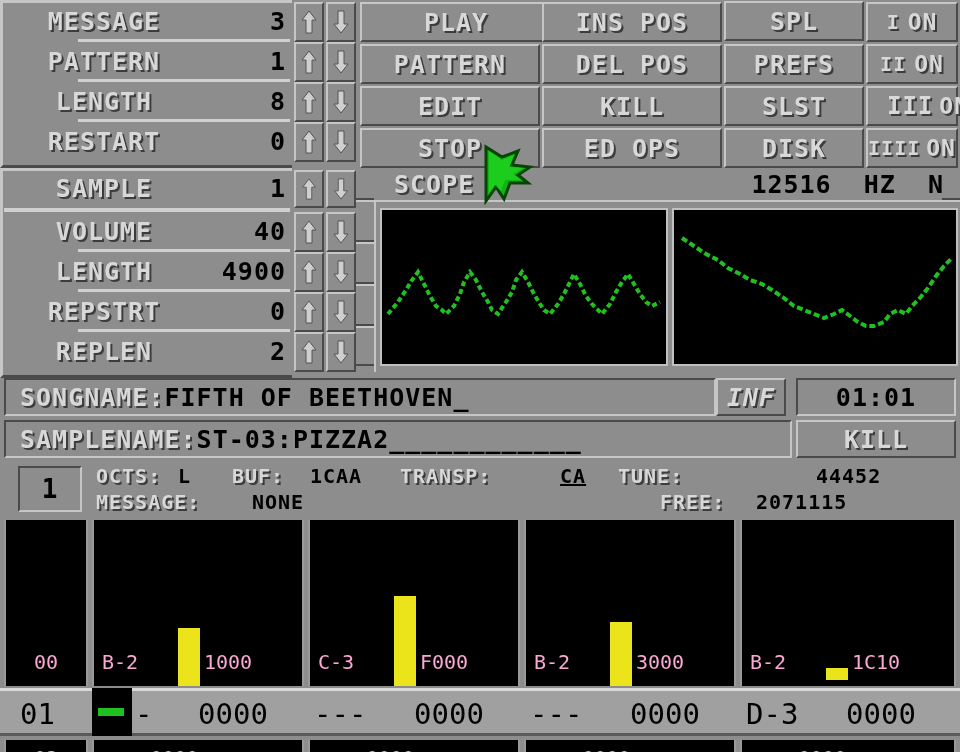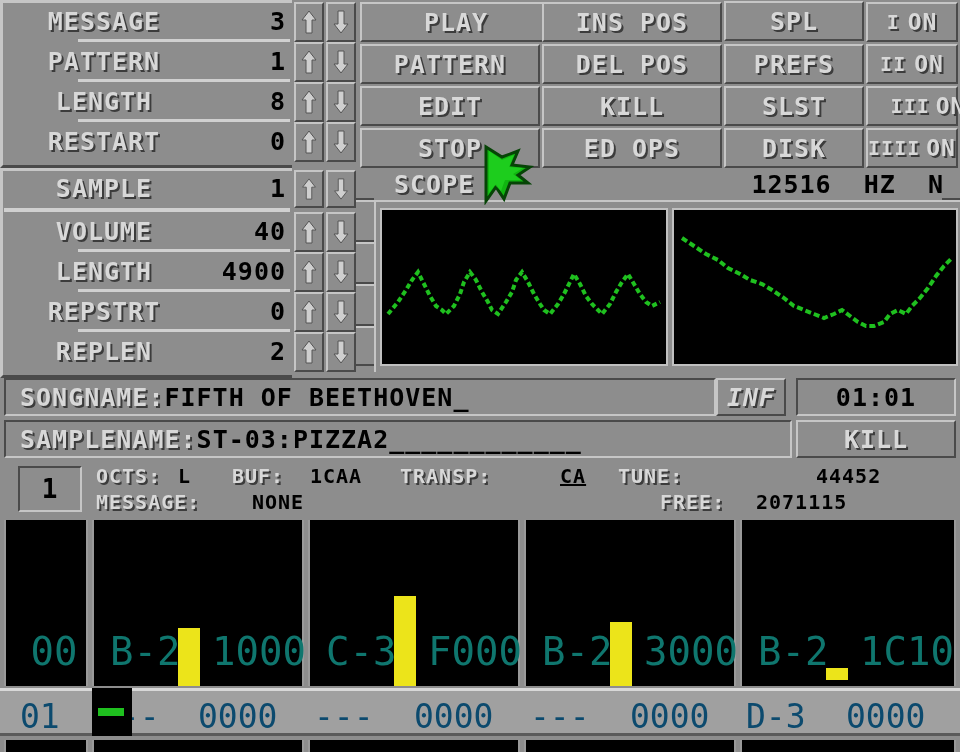--- a/index.html
+++ b/index.html
@@ -118,33 +118,32 @@
 
   
   #pat { position: absolute; left: 0; top: 520px; width: 960px; height: 232px; background: #8d8d8d; }
   .chancol {
     position: absolute; top: 0; background: #000;
     border-left: 2px solid #9a9a9a;
     border-right: 2px solid #9a9a9a;
   }
   .celltext {
     position: absolute; left: 0; width: 100%;
-    font-size: 39px; color: #0f766e; white-space: pre;
+    font-size: 20px; color: #f9a8d4; white-space: pre;
     letter-spacing: 0px;
-    margin-left: 8px;
   }
   .volbar { position: absolute; background: #ece41a; }
   .selrow {
     position: absolute; left: 0; width: 960px; height: 48px;
     background: #a0a0a0;
     border-top: 3px solid #d8d8d8;
     border-bottom: 3px solid #5a5a5a;
   }
   .selcell {
-    position: absolute; font-size: 33px; color: #0c4a6e; white-space: pre;
+    position: absolute; font-size: 29px; color: #000000; white-space: pre;
   }
   .curbox {
     position: absolute; background: #000;
   }
   .curdash { position: absolute; background: #1fc01f; }
 
   .cursor { position: absolute; pointer-events: none; }
 </style>
 </head>
 <body>
@@ -236,21 +235,21 @@
 
     <div class="tbtn small" style="left:866px;top:2px;width:92px;height:40px;">
       <span class="px lbl" style="font-size:20px;">I</span>
       <span class="px lbl" style="margin-left:8px;">ON</span>
     </div>
     <div class="tbtn small" style="left:866px;top:44px;width:92px;height:40px;">
       <span class="px lbl" style="font-size:20px;">II</span>
       <span class="px lbl" style="margin-left:8px;">ON</span>
     </div>
     <div class="tbtn small" style="left:866px;top:86px;width:92px;height:40px;">
-      <span class="px lbl" style="font-size:20px;margin-left:32px;">III</span>
+      <span class="px lbl" style="font-size:24px;margin-left:32px;">III</span>
       <span class="px lbl" style="margin-left:6px;">ON</span>
     </div>
     <div class="tbtn small" style="left:866px;top:128px;width:92px;height:40px;">
       <span class="px lbl" style="font-size:20px;">IIII</span>
       <span class="px lbl" style="margin-left:6px;">ON</span>
     </div>
   </div>
 
   <div id="smp">
     <div style="position:absolute;left:0;top:0;width:292px;height:210px;background:#8d8d8d;border-top:3px solid #c6c6c6;border-left:3px solid #c6c6c6;border-bottom:3px solid #4a4a4a;"></div>

